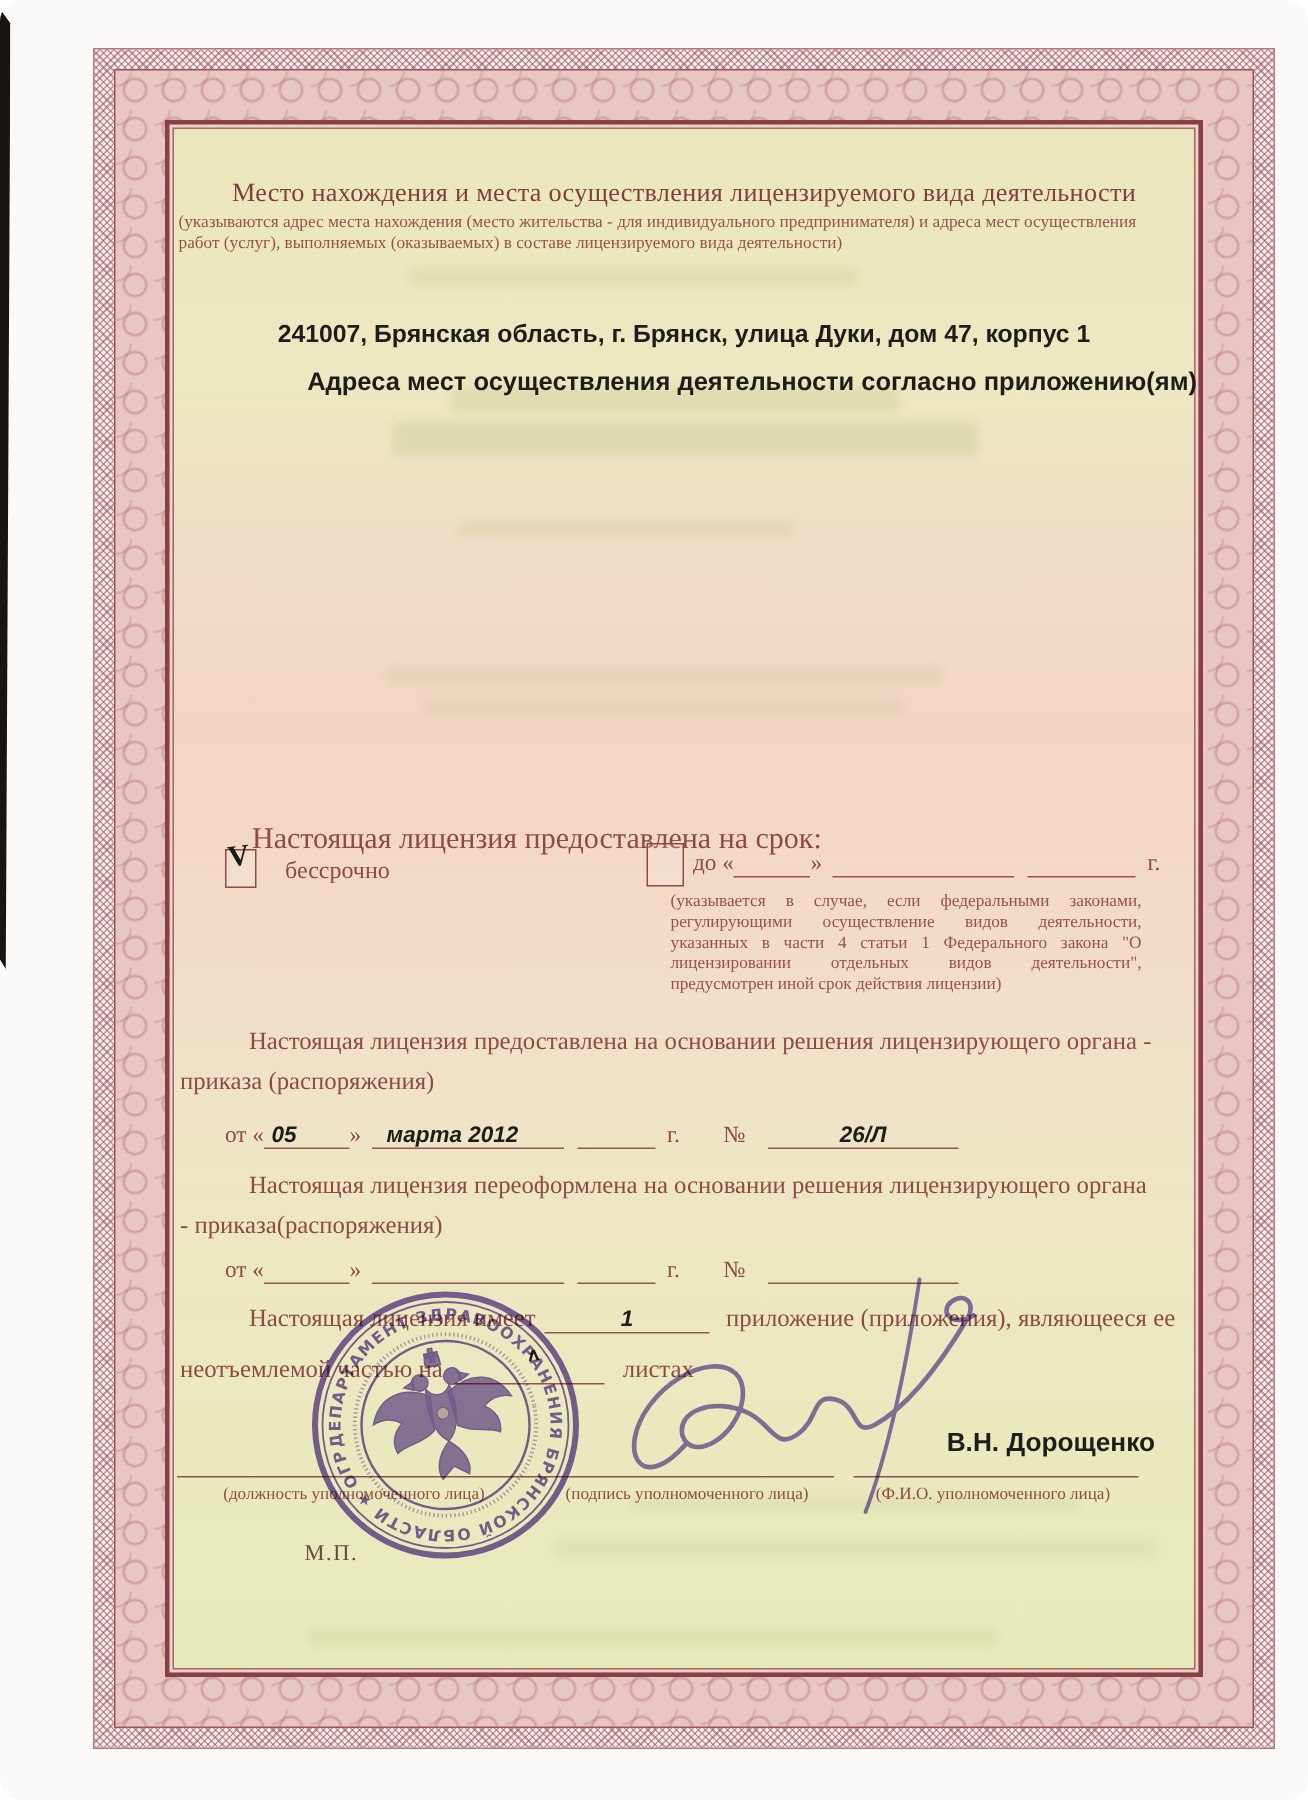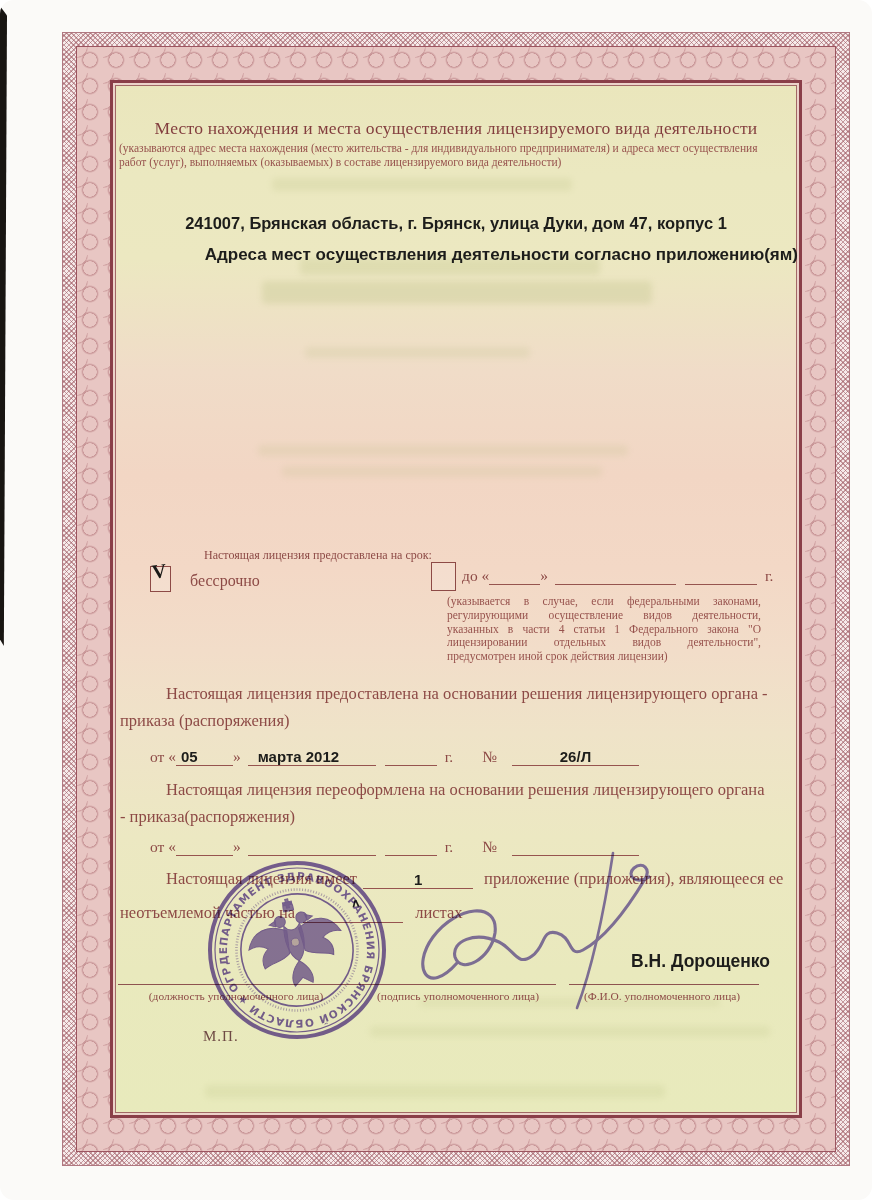--- a/index.html
+++ b/index.html
@@ -24,21 +24,21 @@
   #doc{width:100%;height:100%;box-sizing:border-box;border:3px solid #8a3e48;
     box-shadow:inset 0 0 0 2px #ecd2c9, inset 0 0 0 3px rgba(138,62,72,.75);
     background:linear-gradient(180deg,
       #eae6bc 0%, #ebe8c0 9%, #ece8c1 17%, #f0dcc8 28%, #f2d6c4 38%, #f3d8c6 47%,
       #f2ddc9 55%, #efe3c8 63%, #ece8c2 73%, #e9e9bd 86%, #e8eabc 100%);}
   
   .abs{position:absolute;}
   .ink{color:#8d4a46;}
   .ink-sm{color:#97524d;font-size:11.5px;line-height:14px;}
   .typed{font-family:"Liberation Sans","DejaVu Sans",sans-serif;font-weight:bold;color:#1d1d1b;}
-  .ul{display:inline-block;border-bottom:1.4px solid #96544f;height:18px;box-sizing:border-box;}
+  .ul{display:inline-block;border-bottom:1.4px solid #96544f;height:18px;box-sizing:border-box;font-style:italic;}
   .row{display:flex;align-items:flex-end;font-size:15.5px;}
   .ghost{position:absolute;background:#a9b36e;filter:blur(3px);border-radius:4px;}
   .cap{font-size:11.4px;color:#8d4a46;text-align:center;}
   .rule{position:absolute;height:0;border-top:1.4px solid #8d5350;}
   #stamp-svg{mix-blend-mode:multiply;opacity:.88;filter:blur(.3px);}
   #sig-svg{mix-blend-mode:multiply;opacity:.92;}
   .chk{position:absolute;box-sizing:border-box;border:1.6px solid #8d4a46;background:rgba(255,255,255,.14);}
 </style>
 </head>
 <body>
@@ -62,21 +62,21 @@
   <div class="ghost" style="left:420px;top:998px;width:300px;height:9px;opacity:.13;"></div>
   <div class="ghost" style="left:370px;top:1026px;width:400px;height:11px;opacity:.14;"></div>
   <div class="ghost" style="left:205px;top:1085px;width:460px;height:13px;opacity:.15;"></div>
 
   <div class="abs ink" style="left:114px;top:118px;width:684px;text-align:center;font-size:17.5px;letter-spacing:.2px;color:#833e3e;">Место нахождения и места осуществления лицензируемого вида деятельности</div>
   <div class="abs ink-sm" style="left:119px;top:141px;width:650px;">(указываются адрес места нахождения (место жительства - для индивидуального предпринимателя) и адреса мест осуществления работ (услуг), выполняемых (оказываемых) в составе лицензируемого вида деятельности)</div>
 
   <div class="abs typed" style="left:114px;top:214px;width:684px;text-align:center;font-size:16.5px;">241007, Брянская область, г. Брянск, улица Дуки, дом 47, корпус 1</div>
   <div class="abs typed" style="left:114px;top:245px;width:684px;text-align:right;font-size:17px;">Адреса мест осуществления деятельности согласно приложению(ям)</div>
 
-  <div class="abs ink" style="left:168px;top:548px;font-size:12px;margin-left:36px;">Настоящая лицензия предоставлена на срок:</div>
+  <div class="abs ink" style="left:168px;top:548px;font-size:20px;">Настоящая лицензия предоставлена на срок:</div>
 
   <div class="chk" style="left:150px;top:566px;width:21px;height:26px;"></div>
   <div class="abs" style="left:152px;top:560px;font-family:'Liberation Serif',serif;font-weight:bold;font-size:20px;color:#1a1a18;transform:rotate(-7deg);">V</div>
   <div class="abs ink" style="left:190px;top:572px;font-size:16px;">бессрочно</div>
 
   <div class="chk" style="left:431px;top:562px;width:25px;height:29px;"></div>
   <div class="abs row" style="left:462px;top:567px;align-items:center;">
     <span class="ink">до «</span>
     <span class="ul" style="width:51px;"></span>
     <span class="ink">»</span>

